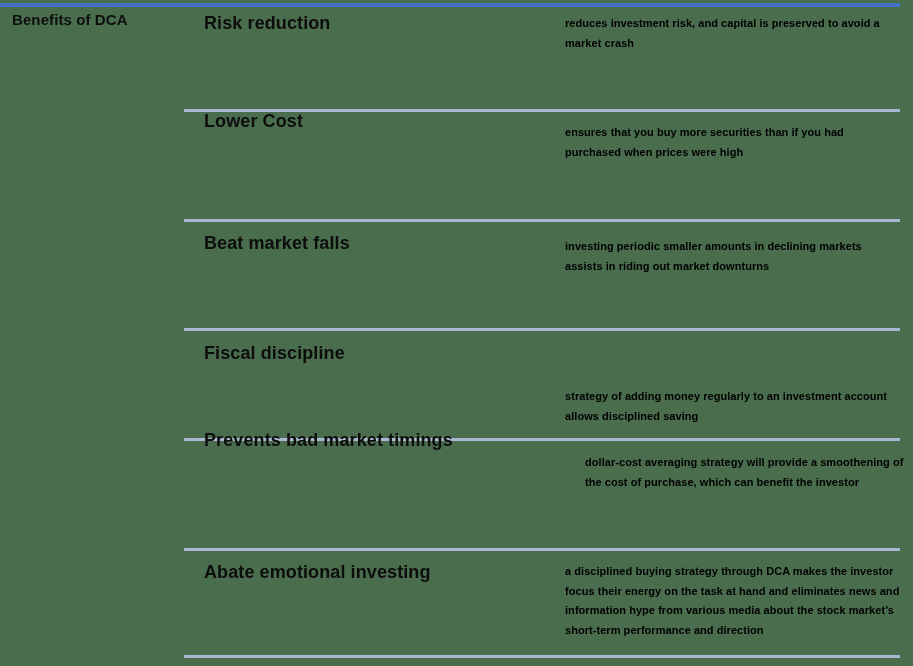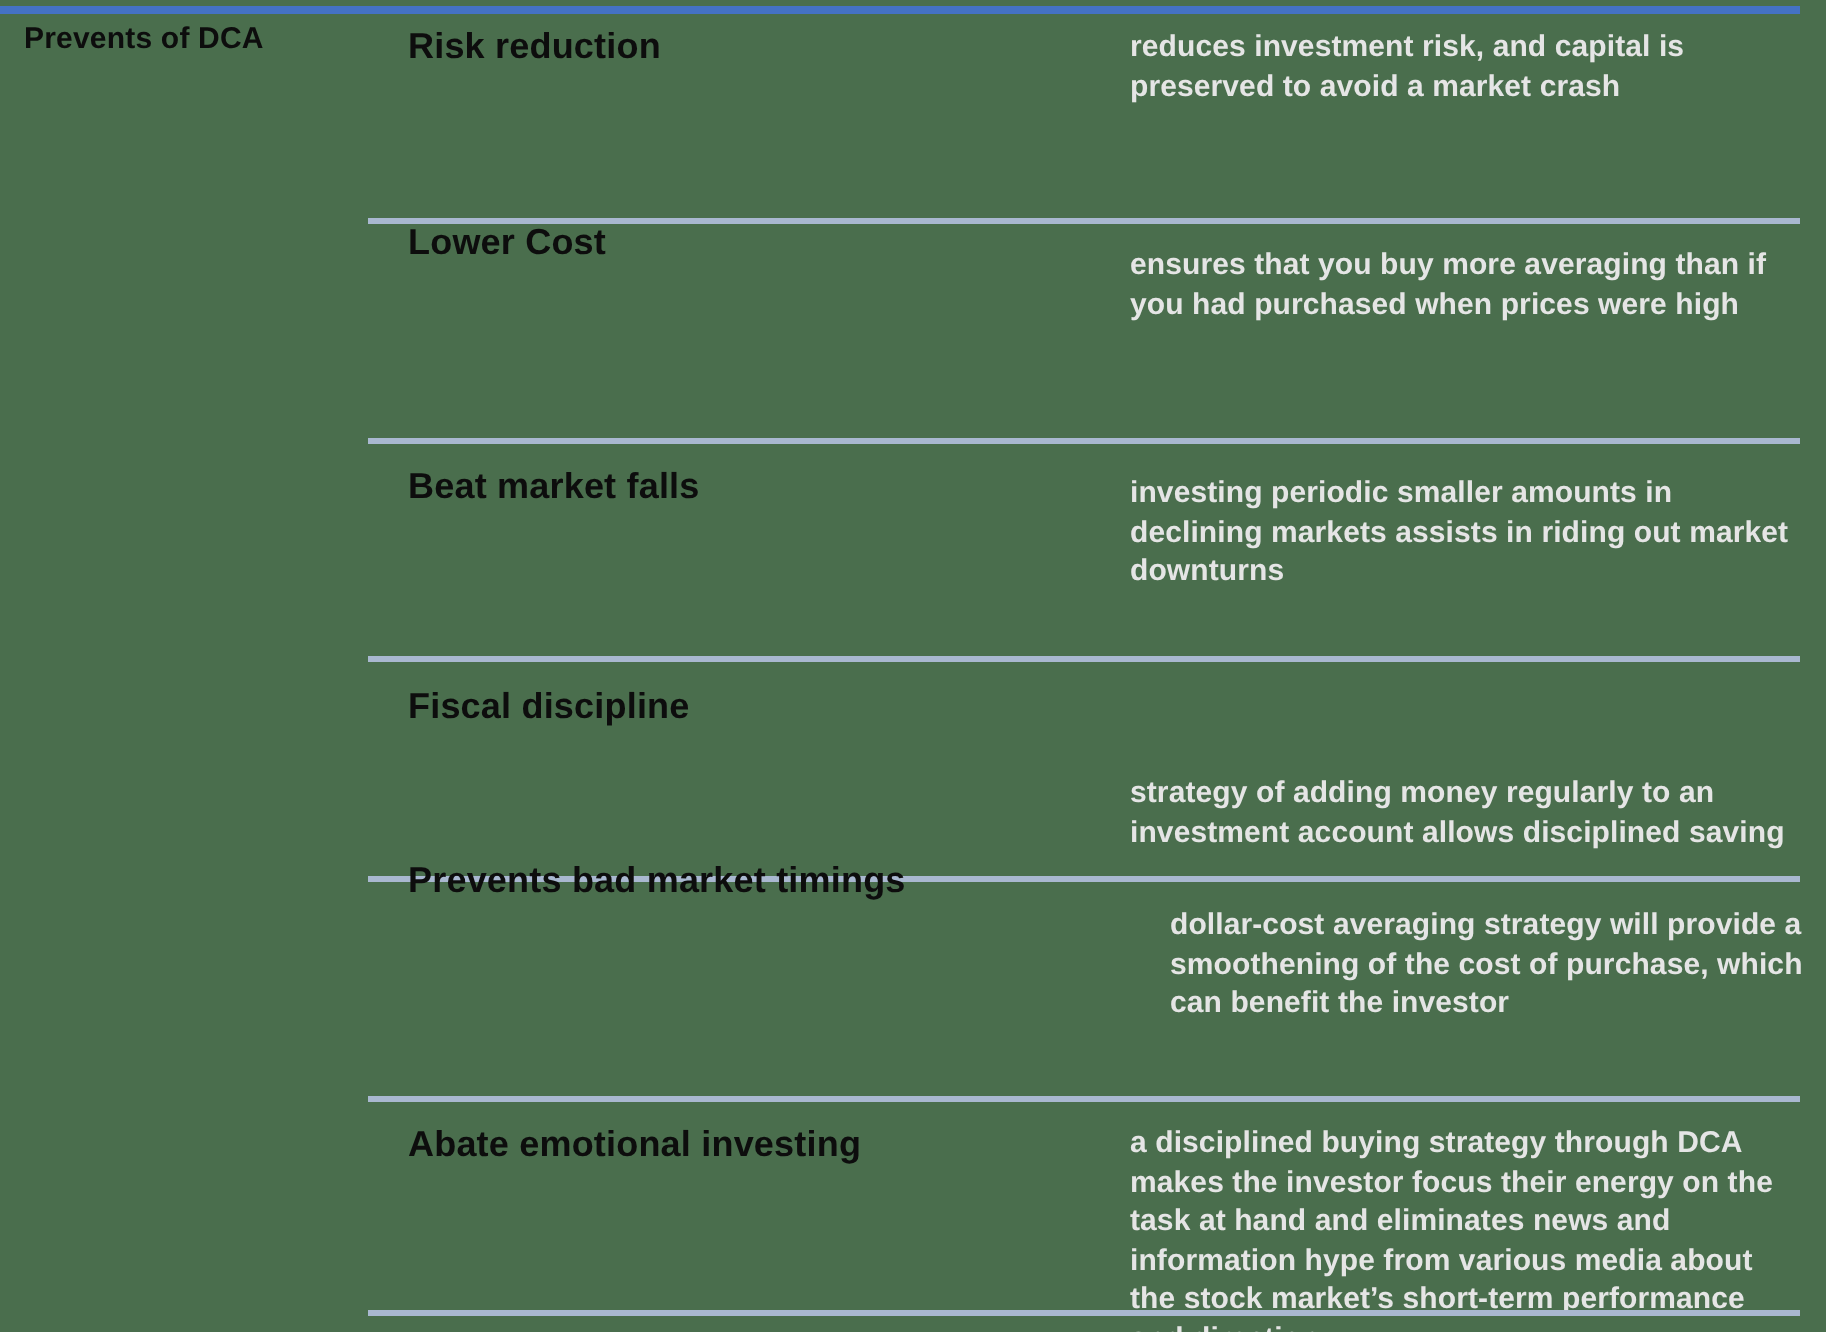--- a/index.html
+++ b/index.html
@@ -65,47 +65,47 @@
     font-size: 18px;
     font-weight: bold;
     color: #0d0d0d;
     line-height: 19px;
     letter-spacing: 0.1px;
   }
   .cell-desc {
     position: absolute;
     left: 565px;
     width: 335px;
-    font-size: 15px;
+    font-size: 11px;
     font-weight: bold;
-    color: #e5e5e5;
+    color: #000000;
     line-height: 19.5px;
     letter-spacing: 0.05px;
   }
 </style>
 </head>
 <body>
 
 <div class="page">
 
   <div class="top-rule"></div>
 
-  <div class="title">Prevents of DCA</div>
+  <div class="title">Benefits of DCA</div>
 
   <div class="table">
 
     <div class="row">
       <div class="cell-label" style="top:14px;">Risk reduction</div>
       <div class="cell-desc" style="top:14px;">reduces investment risk, and capital is preserved to avoid a market crash</div>
       <div class="row-rule" style="top:109px;"></div>
     </div>
 
     <div class="row">
       <div class="cell-label" style="top:112px;">Lower Cost</div>
-      <div class="cell-desc" style="top:123px;">ensures that you buy more averaging than if you had purchased when prices were high</div>
+      <div class="cell-desc" style="top:123px;">ensures that you buy more securities than if you had purchased when prices were high</div>
       <div class="row-rule" style="top:219px;"></div>
     </div>
 
     <div class="row">
       <div class="cell-label" style="top:234px;">Beat market falls</div>
       <div class="cell-desc" style="top:237px;">investing periodic smaller amounts in declining markets assists in riding out market downturns</div>
       <div class="row-rule" style="top:328px;"></div>
     </div>
 
     <div class="row">

